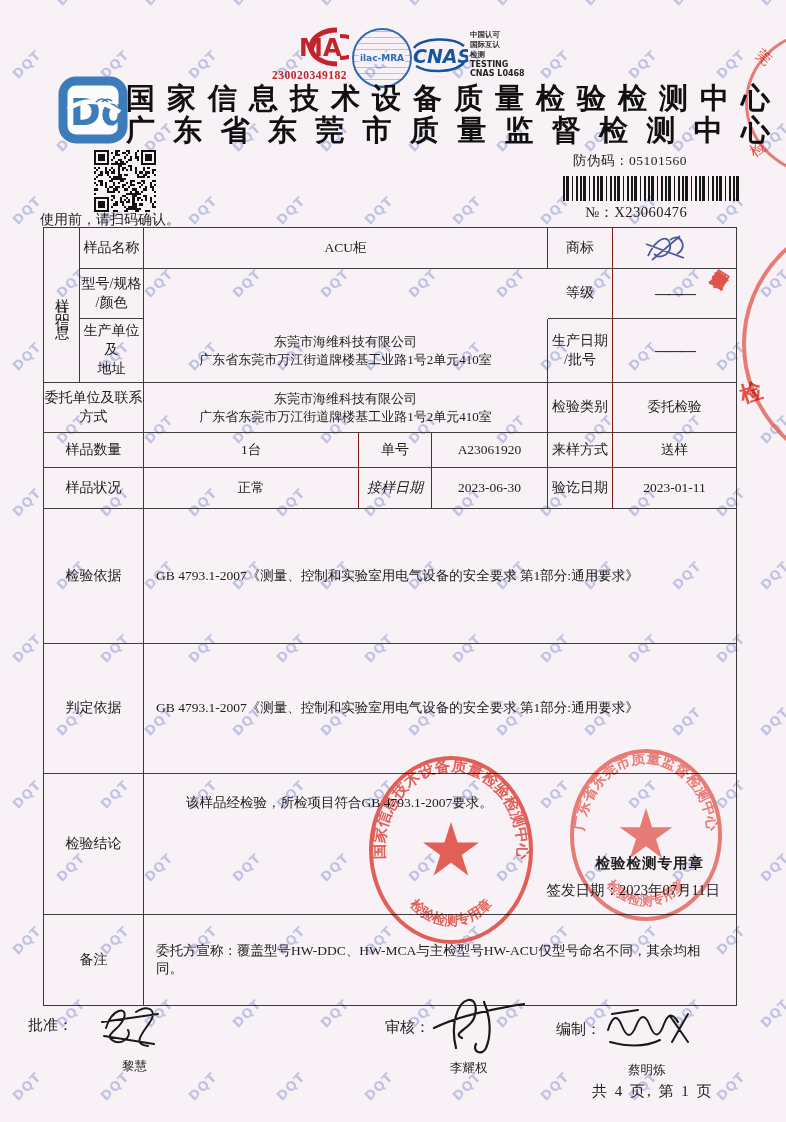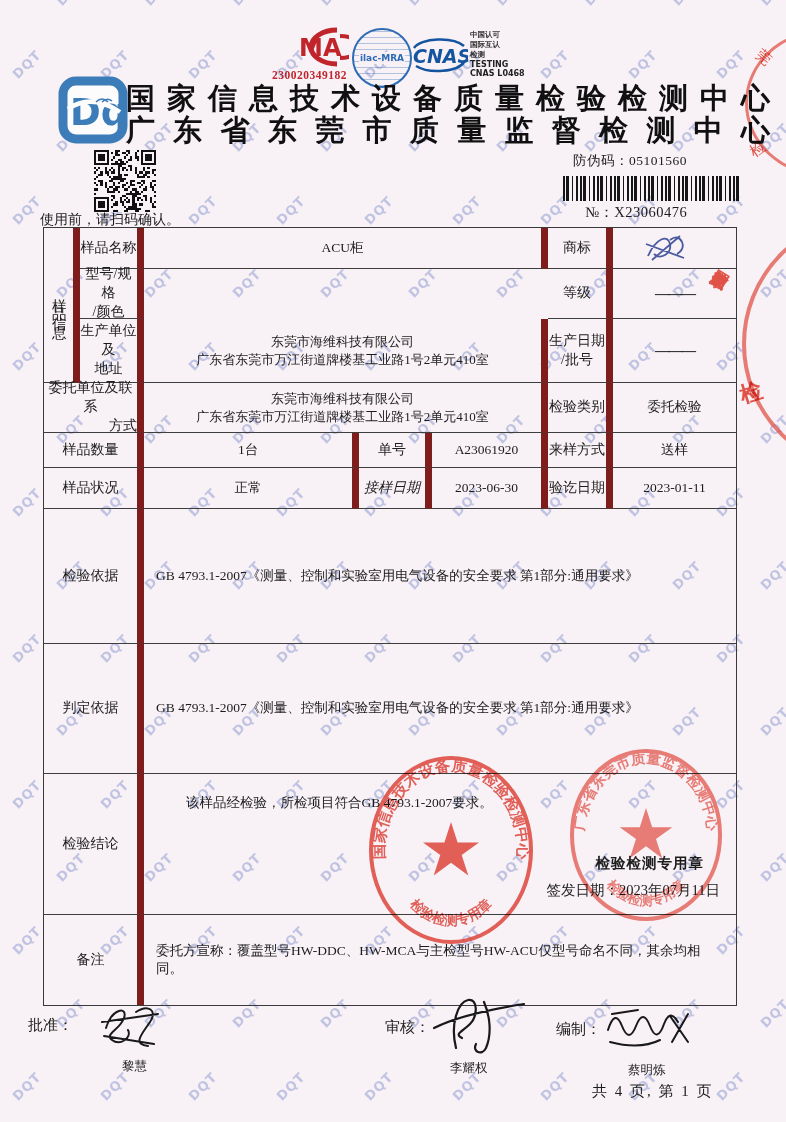--- a/index.html
+++ b/index.html
@@ -32,21 +32,21 @@
   .report-title{left:293px;top:160px;width:220px;text-align:center;font-size:29px;letter-spacing:9px;color:#2a2a2a;}
   .antifake{left:573px;top:152px;font-size:13.5px;letter-spacing:.5px;}
   .barcode{left:563px;top:176px;width:176px;height:25px;
     background:repeating-linear-gradient(90deg,#161616 0 2px,transparent 2px 3px,#161616 3px 6px,
       transparent 6px 9px,#161616 9px 10px,transparent 10px 13px,#161616 13px 15px,transparent 15px 17px);}
   .report-no{left:585px;top:203px;font-size:14.5px;letter-spacing:.5px;}
   
   .tbl{left:43px;top:227px;width:692px;height:777px;display:grid;border:1.3px solid #3a3a3a;
        grid-template-columns:36px 64px 215px 73px 116px 65px 123px;
        grid-template-rows:41px 50px 64px 50px 35px 41px 135px 130px 141px 90px;}
-  .c{border-right:7px solid #7f1d1d;border-bottom:1px solid #3e3e3e;display:flex;flex-direction:column;
+  .c{border-right:1px solid #7f1d1d;border-bottom:1px solid #3e3e3e;display:flex;flex-direction:column;
      align-items:center;justify-content:center;text-align:center;font-size:13.5px;line-height:1.35;
      position:relative;min-width:0;min-height:0;}
   .lab{font-size:14px;}
   .noR{border-right:none;} .noB{border-bottom:none;}
   .lft{align-items:flex-start;text-align:left;padding:4px 10px 4px 12px;justify-content:center;}
   .vert{writing-mode:vertical-rl;letter-spacing:9px;font-size:14.5px;justify-content:center;align-items:center;display:flex;}
   .dash{letter-spacing:-2px;font-weight:600;font-size:15px;color:#2a2a2a;}
   .concl-text{position:absolute;left:42px;top:20px;font-size:13.5px;}
   .stamp-cap{position:absolute;right:32px;bottom:40px;font-size:14.5px;font-weight:700;letter-spacing:1px;}
   .issue-date{position:absolute;right:16px;bottom:13px;font-size:14.5px;}
@@ -559,21 +559,21 @@
           <span>广东省东莞市万江街道牌楼基工业路1号2单元410室</span>
       </div>
       <div class="c lab" style="grid-row:3;grid-column:6;">
         <span>生产日期</span>
           <span>/批号</span>
       </div>
       <div class="c noR" style="grid-row:3;grid-column:7;">
           <span class="dash">———</span>
         </div>
 
-      <div class="c lab" style="grid-row:4;grid-column:1/3;align-items:flex-end;">
+      <div class="c lab" style="grid-row:4;grid-column:1/3;">
         <span>委托单位及联系</span>
           <span>方式</span>
       </div>
       <div class="c" style="grid-row:4;grid-column:3/6;font-size:13px;">
         <span>东莞市海维科技有限公司</span>
           <span>广东省东莞市万江街道牌楼基工业路1号2单元410室</span>
       </div>
       <div class="c lab" style="grid-row:4;grid-column:6;">检验类别</div>
       <div class="c noR" style="grid-row:4;grid-column:7;">委托检验</div>
 

